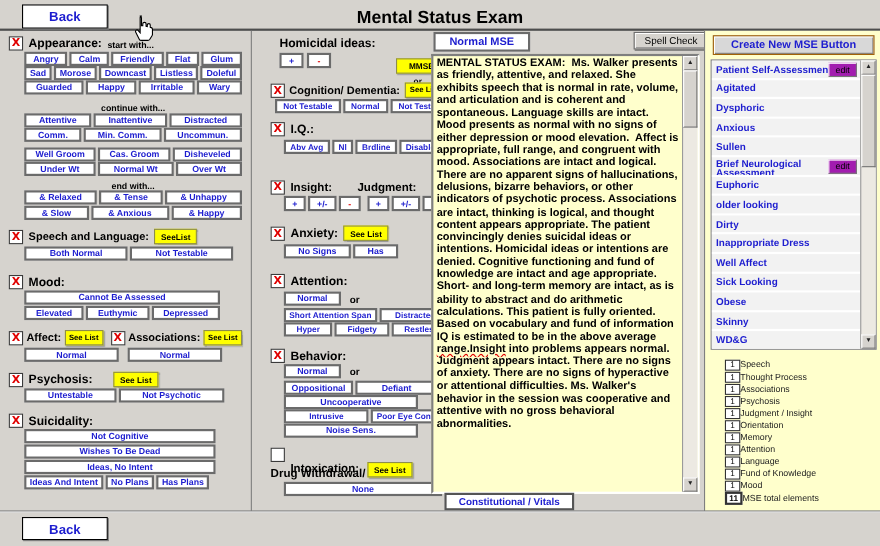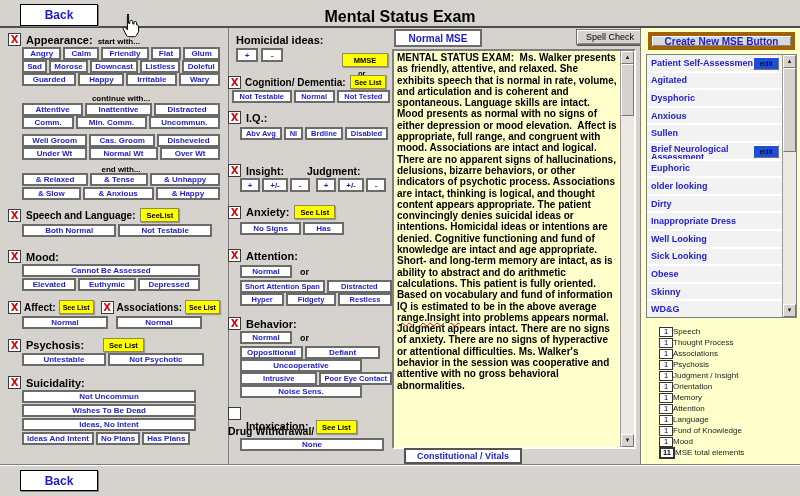--- a/index.html
+++ b/index.html
@@ -11,21 +11,21 @@
 
 .topbar {position:absolute;left:0;top:0;width:800px;height:28px;border-bottom:2px solid #4d4d4d;}
 .btn-back {position:absolute;left:20px;top:4px;width:78px;height:22px;background:#fff;border:1px solid #000;
   box-shadow:1px 1px 0 #808080;color:#1d1dcf;font-weight:bold;font-size:12px;}
 .title {position:absolute;left:0;top:8px;width:100%;text-align:center;font-size:16px;font-weight:bold;color:#000;}
 .cursor {position:absolute;left:118px;top:13px;z-index:50;}
 
 
 .col-left {position:absolute;left:6px;top:28px;width:222px;height:437px;}
 .vline1 {position:absolute;left:228px;top:28px;width:1px;height:437px;background:#7f7f7f;}
-.col-mid {position:absolute;left:228px;top:28px;width:162px;height:437px;padding-left:20px;}
+.col-mid {position:absolute;left:246px;top:28px;width:162px;height:437px;padding-left:20px;}
 .col-text {position:absolute;left:392px;top:28px;width:246px;height:437px;}
 .col-right {position:absolute;left:640px;top:28px;width:160px;height:437px;background:#ffffcc;border-left:1px solid #7f7f7f;}
 .botline {position:absolute;left:0;top:464px;width:800px;height:2px;background:#7f7f7f;border-bottom:1px solid #fff;}
 .btn-back2 {position:absolute;left:20px;top:470px;width:78px;height:21px;background:#fff;border:1px solid #000;
   box-shadow:1px 1px 0 #808080;color:#1d1dcf;font-weight:bold;font-size:12px;}
 
 
 .hdr {position:absolute;display:flex;align-items:center;gap:5px;}
 .xbox {width:13px;height:13px;background:#fff;border:1px solid #3a3a3a;color:#e00000;font-weight:bold;
   font-size:10px;line-height:11px;text-align:center;flex:none;font-family:"DejaVu Sans",sans-serif;}
@@ -56,28 +56,28 @@
 .wavy {text-decoration:underline;text-decoration-style:wavy;text-decoration-color:#e00000;text-decoration-thickness:1px;}
 .sb {width:14px;background:#ece9e2;position:relative;border-left:1px solid #9a9a9a;flex:none;}
 .sb-btn {position:absolute;left:0;width:100%;height:13px;background:#d6d3ce;border:1px solid;
   border-color:#fff #777 #777 #fff;font-size:6px;text-align:center;line-height:11px;color:#222;padding:0;}
 .sb-btn.up {top:0;} .sb-btn.down {bottom:0;}
 .sb-thumb {position:absolute;left:0;top:13px;width:100%;background:#d6d3ce;border:1px solid;border-color:#fff #777 #777 #fff;}
 .btn-const {position:absolute;left:12px;top:420px;width:118px;height:16px;background:#fff;border:2px solid #555;
   color:#1d1dcf;font-weight:bold;font-size:9px;}
 
 
-.btn-create {position:absolute;left:7px;top:4px;width:147px;height:18px;background:#d8d8d8;border:4px solid #a16207;
+.btn-create {position:absolute;left:7px;top:4px;width:147px;height:18px;background:#d8d8d8;border:1px solid #a16207;
   box-shadow:inset 1px 1px 0 #fff,inset -1px -1px 0 #888;color:#1d1dcf;font-weight:bold;font-size:10px;}
 .listbox {position:absolute;left:5px;top:26px;width:151px;height:264px;background:#fff;border:1px solid #808080;display:flex;}
 .items {flex:1;overflow:hidden;}
 .item {height:17.6px;background:#f2f2f2;border-bottom:2px solid #fff;position:relative;display:flex;
   align-items:center;padding-left:4px;color:#1d1dcf;font-weight:bold;font-size:9px;white-space:nowrap;overflow:hidden;}
 .item.two {white-space:normal;line-height:8px;align-items:flex-start;padding-top:2px;padding-right:32px;}
-.btn-edit {position:absolute;right:3px;top:2px;width:26px;height:13px;background:#1d4ed8;border:1px solid;
+.btn-edit {position:absolute;right:3px;top:2px;width:26px;height:13px;background:#a21caf;border:1px solid;
   border-color:#fff #777 #777 #fff;font-size:8px;color:#000;padding:0;}
 .legend {position:absolute;left:18px;top:298px;width:135px;}
 .lg-row {display:flex;align-items:center;height:11px;}
 .lg-box {width:14px;height:10px;background:#fff;border:1px solid #333;font-size:7.5px;line-height:8px;
   text-align:center;color:#000;flex:none;}
 .lg-row.total .lg-box {border-width:2px;width:16px;height:12px;font-weight:bold;line-height:8px;}
 .lg-label {font-size:8px;color:#222;white-space:nowrap;}
 
 
 .ul {text-decoration:underline;}
@@ -200,21 +200,21 @@
     <div class="row" style="left:16px;top:325px;width:182px;">
       <button class="b">Untestable</button>
       <button class="b">Not Psychotic</button>
     </div>
 
     <div class="hdr" style="left:2px;top:348px;">
       <span class="xbox">X</span>
       <span class="slabel">Suicidality:</span>
     </div>
     <div class="row" style="left:16px;top:362px;width:174px;">
-      <button class="b">Not Uncommun</button>
+      <button class="b">Not Cognitive</button>
     </div>
     <div class="row" style="left:16px;top:376px;width:174px;">
       <button class="b">Wishes To Be Dead</button>
     </div>
     <div class="row" style="left:16px;top:390px;width:174px;">
       <button class="b">Ideas, No Intent</button>
     </div>
     <div class="row" style="left:16px;top:404px;width:160px;">
       <button class="b">Ideas And Intent</button>
       <button class="b">No Plans</button>
@@ -377,21 +377,21 @@
         <div class="item">
             <span>older looking</span>
           </div>
         <div class="item">
             <span>Dirty</span>
           </div>
         <div class="item">
             <span>Inappropriate Dress</span>
           </div>
         <div class="item">
-            <span>Well Looking</span>
+            <span>Well Affect</span>
           </div>
         <div class="item">
             <span>Sick Looking</span>
           </div>
         <div class="item">
             <span>Obese</span>
           </div>
         <div class="item">
             <span>Skinny</span>
           </div>

